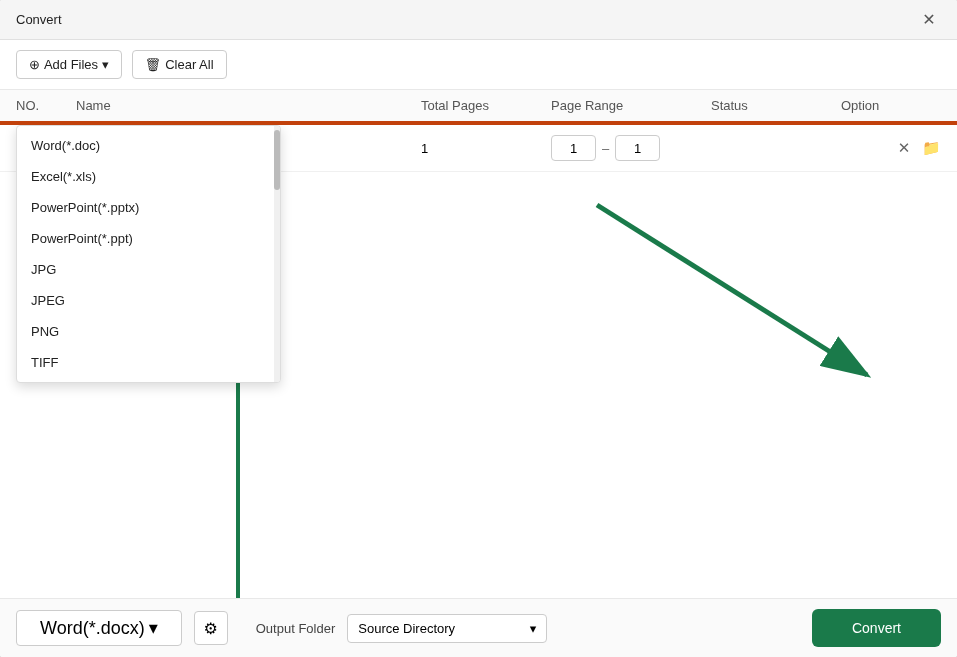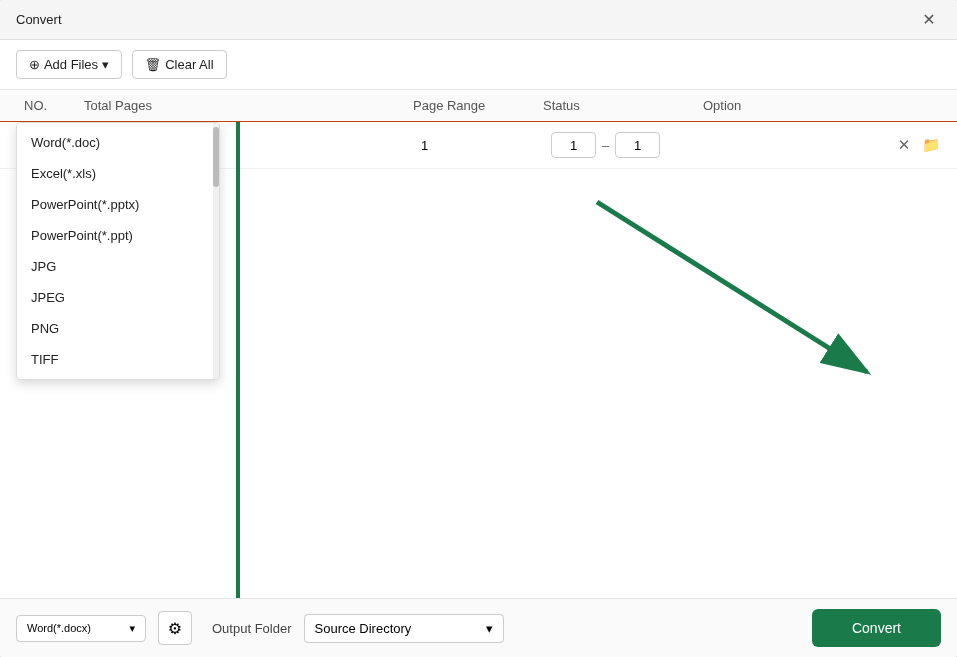--- a/index.html
+++ b/index.html
@@ -81,23 +81,23 @@
       border-radius: 4px;
       background: #fff;
       cursor: pointer;
       font-size: 13px;
       color: #222;
     }
 
     .table-header {
       display: grid;
       grid-template-columns: 60px 1fr 130px 160px 130px 100px;
-      padding: 8px 24px;
+      padding: 8px 16px;
       background: #fafafa;
-      border-bottom: 1px solid #c2410c;
+      border-bottom: 4px solid #c2410c;
       color: #555;
       font-size: 13px;
       font-weight: 500;
       flex-shrink: 0;
     }
     .table-body {
       flex: 1;
       overflow: hidden;
       position: relative;
     }
@@ -137,21 +137,21 @@
       display: flex;
       align-items: center;
       justify-content: center;
     }
 
     
     .dropdown-overlay {
       position: absolute;
       top: 0;
       left: 16px;
-      width: 204px;
+      width: 265px;
       background: #fff;
       border: 1px solid #ddd;
       border-radius: 4px;
       box-shadow: 0 4px 12px rgba(0,0,0,0.15);
       z-index: 10;
       overflow: hidden;
     }
     .dropdown-overlay-inner {
       display: flex;
     }
@@ -199,45 +199,45 @@
       gap: 12px;
       background: #fafafa;
       flex-shrink: 0;
       position: relative;
       z-index: 20;
     }
     .format-dropdown {
       display: flex;
       align-items: center;
       gap: 4px;
-      padding: 6px 10px;
-      border: 1px solid #ccc;
-      border-radius: 4px;
-      background: #fff;
-      cursor: pointer;
-      font-size: 11px;
+      padding: 6px 23px;
+      border: 1px solid #ccc;
+      border-radius: 4px;
+      background: #fff;
+      cursor: pointer;
+      font-size: 18px;
       min-width: 130px;
       justify-content: space-between;
     }
     .gear-btn {
       width: 34px;
       height: 34px;
       border: 1px solid #ccc;
       border-radius: 4px;
       background: #fff;
       cursor: pointer;
       display: flex;
       align-items: center;
       justify-content: center;
       font-size: 16px;
     }
     .output-folder-label {
       font-size: 13px;
       color: #444;
-      margin-left: 8px;
+      margin-left: 16px;
     }
     .source-dir-dropdown {
       display: flex;
       align-items: center;
       gap: 4px;
       padding: 6px 10px;
       border: 1px solid #ccc;
       border-radius: 4px;
       background: #fff;
       cursor: pointer;
@@ -282,20 +282,21 @@
       <span>▾</span>
     </button>
     <button class="btn-clear-all">
       <span>🗑</span>
       <span>Clear All</span>
     </button>
   </div>
 
   <div class="table-header">
     <span>NO.</span>
+    <span>Name</span>
     <span>Total Pages</span>
     <span>Page Range</span>
     <span>Status</span>
     <span>Option</span>
   </div>
 
   <div class="table-body">
 
     <div class="table-row">
       <span>1</span>

